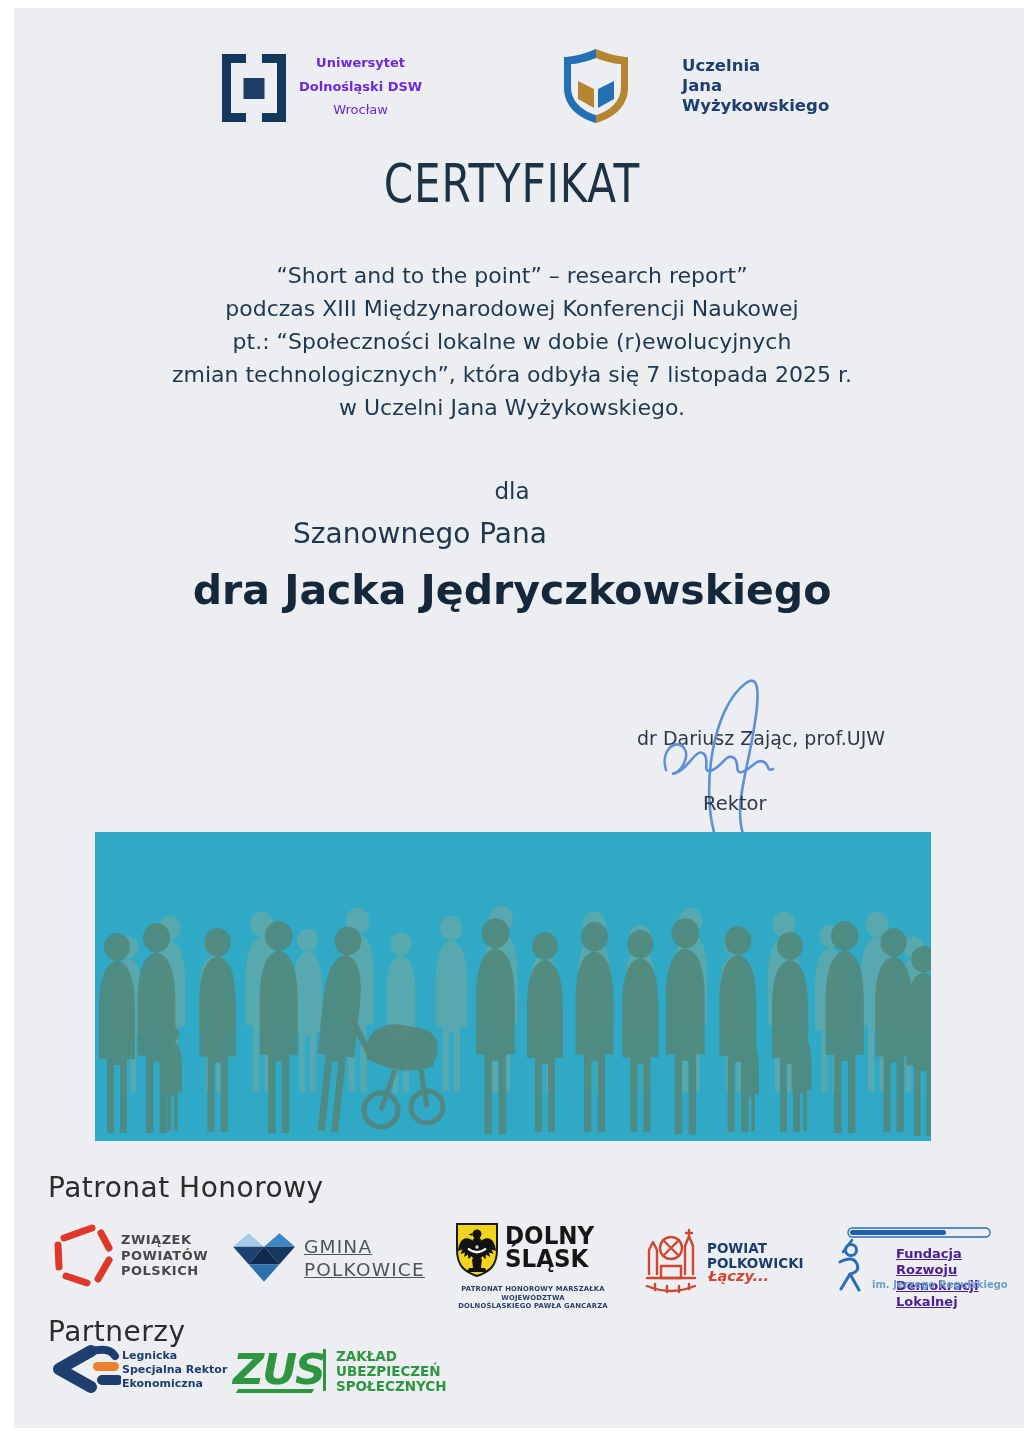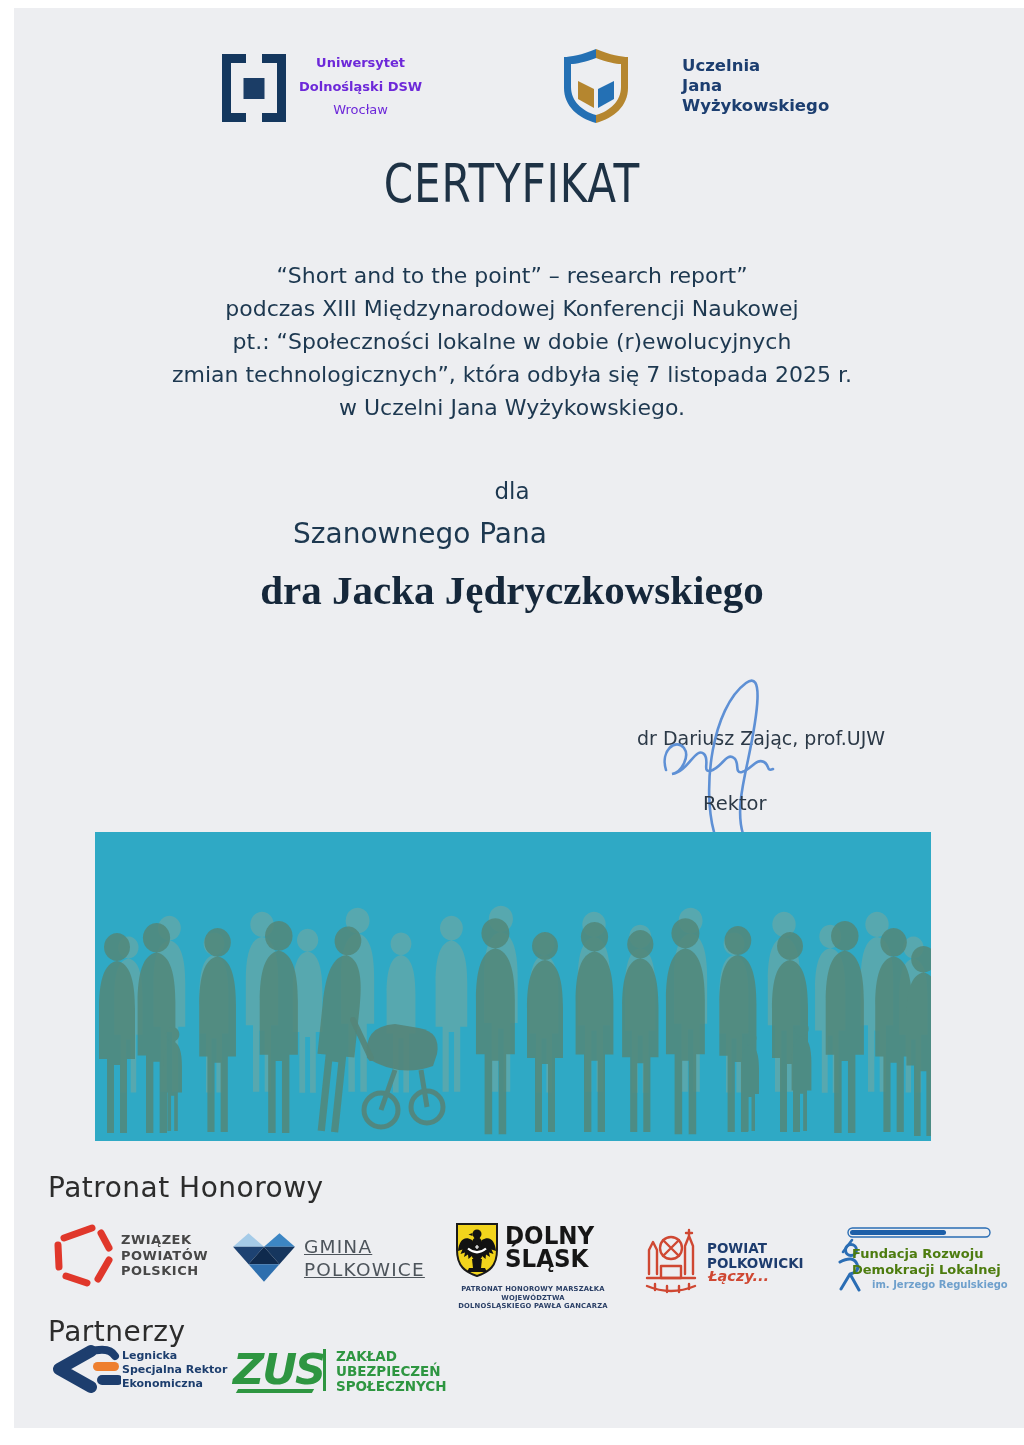--- a/index.html
+++ b/index.html
@@ -14,35 +14,35 @@
   #dsw-text{left:299px;top:51px;color:#6d28d9;font-size:13px;line-height:23.5px;text-align:center;}
   #dsw-text .b{font-weight:700;}
   #ujw-text{left:645px;top:56px;color:#1c3e70;font-size:16.5px;line-height:20px;font-weight:700;margin-left:37px;}
   
   #title{left:0;top:152px;width:1024px;text-align:center;color:#1e3245;
     font-size:54px;font-weight:400;letter-spacing:1px;transform:scaleX(.78);}
   #bodytext{left:0;top:259px;width:1024px;text-align:center;color:#1d3850;
     font-size:22px;line-height:33px;}
   #dla{left:0;top:478px;width:1024px;text-align:center;color:#1d3850;font-size:23px;}
   #salutation{left:0;top:517px;width:840px;text-align:center;color:#1d3850;font-size:28px;}
-  #name{left:0;top:566px;width:1024px;text-align:center;color:#15273a;font-size:41px;font-weight:700;font-family:Liberation Serif, serif;}
+  #name{left:0;top:566px;width:1024px;text-align:center;color:#15273a;font-size:41px;font-weight:700;}
   
   #signer{left:637px;top:727px;color:#2c3947;font-size:19px;}
   #role{left:703px;top:792px;color:#2c3947;font-size:19.5px;}
   
   .section-h{color:#2c2c2c;font-size:28px;font-weight:500;letter-spacing:.5px;}
   #patronat-h{left:48px;top:1171px;}
   #partnerzy-h{left:48px;top:1315px;}
   #zpp-text{left:121px;top:1232px;color:#474747;font-size:13px;line-height:15.5px;font-weight:600;letter-spacing:.5px;}
   #gmina-text{left:304px;top:1236px;color:#4d545b;font-size:18.5px;line-height:22.5px;letter-spacing:1.2px;text-decoration:underline;}
   #ds-text{left:505px;top:1224px;color:#161616;font-size:25px;line-height:23px;font-weight:800;transform:scaleX(.92);transform-origin:left top;}
   #ds-sub{left:443px;top:1285px;width:180px;text-align:center;color:#2a3f66;font-size:6.8px;line-height:8.5px;font-weight:700;letter-spacing:.2px;}
   #powiat-text{left:707px;top:1241px;color:#1d3c6e;font-size:13.5px;line-height:14.5px;font-weight:800;}
   #powiat-tagline{left:708px;top:1268px;color:#cf4732;font-size:14.5px;font-style:italic;font-weight:600;}
-  #frdl-text{left:852px;top:1246px;color:#4d7c0f;font-size:13px;line-height:16px;font-weight:700;}
+  #frdl-text{left:896px;top:1246px;color:#4c1d95;font-size:13px;line-height:16px;font-weight:700;text-decoration:underline;}
   #frdl-sub{left:872px;top:1279px;color:#6fa0cc;font-size:10px;font-weight:700;}
   #lsse-text{left:122px;top:1349px;color:#1d3e6e;font-size:11px;line-height:14px;font-weight:800;}
   #zus-mark{left:233px;top:1344px;color:#2e9641;font-size:43px;font-weight:800;font-style:italic;letter-spacing:-2px;}
   #zus-underline{left:237px;top:1389px;width:76px;height:4px;background:#2e9641;transform:skewX(-30deg);}
   #zus-sep{left:323px;top:1349px;width:3px;height:42px;background:#2e9641;}
   #zus-text{left:336px;top:1349px;color:#2e9641;font-size:13.5px;line-height:15px;font-weight:800;}
 </style>
 </head>
 <body>
 

